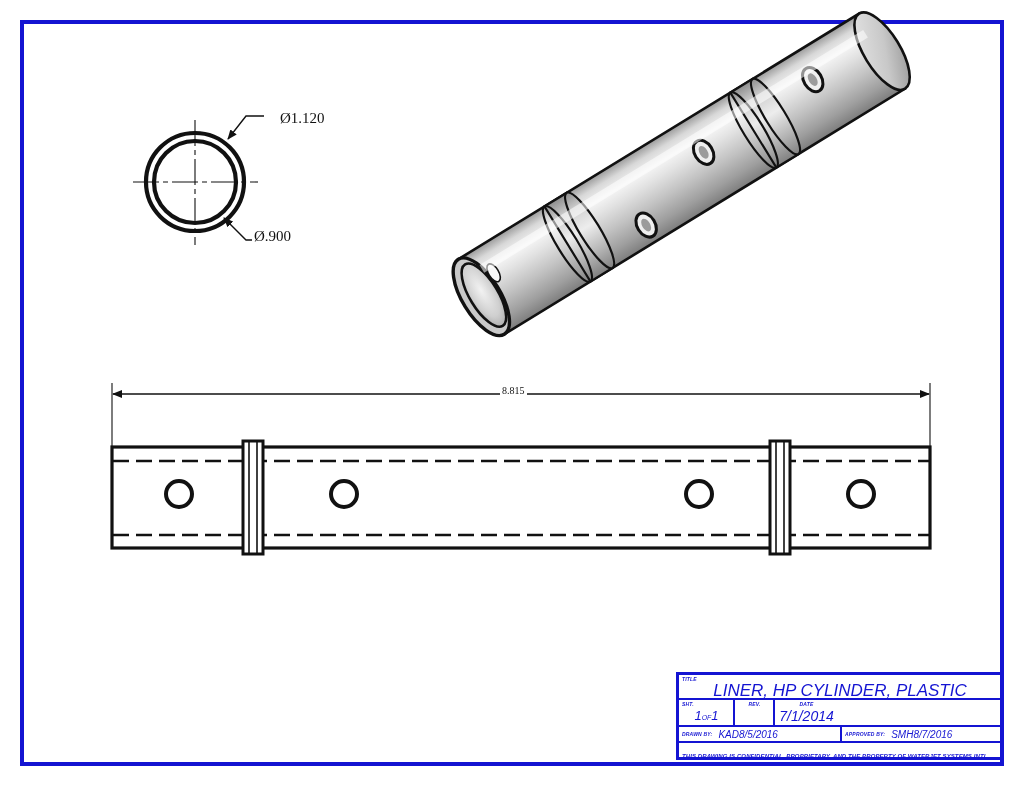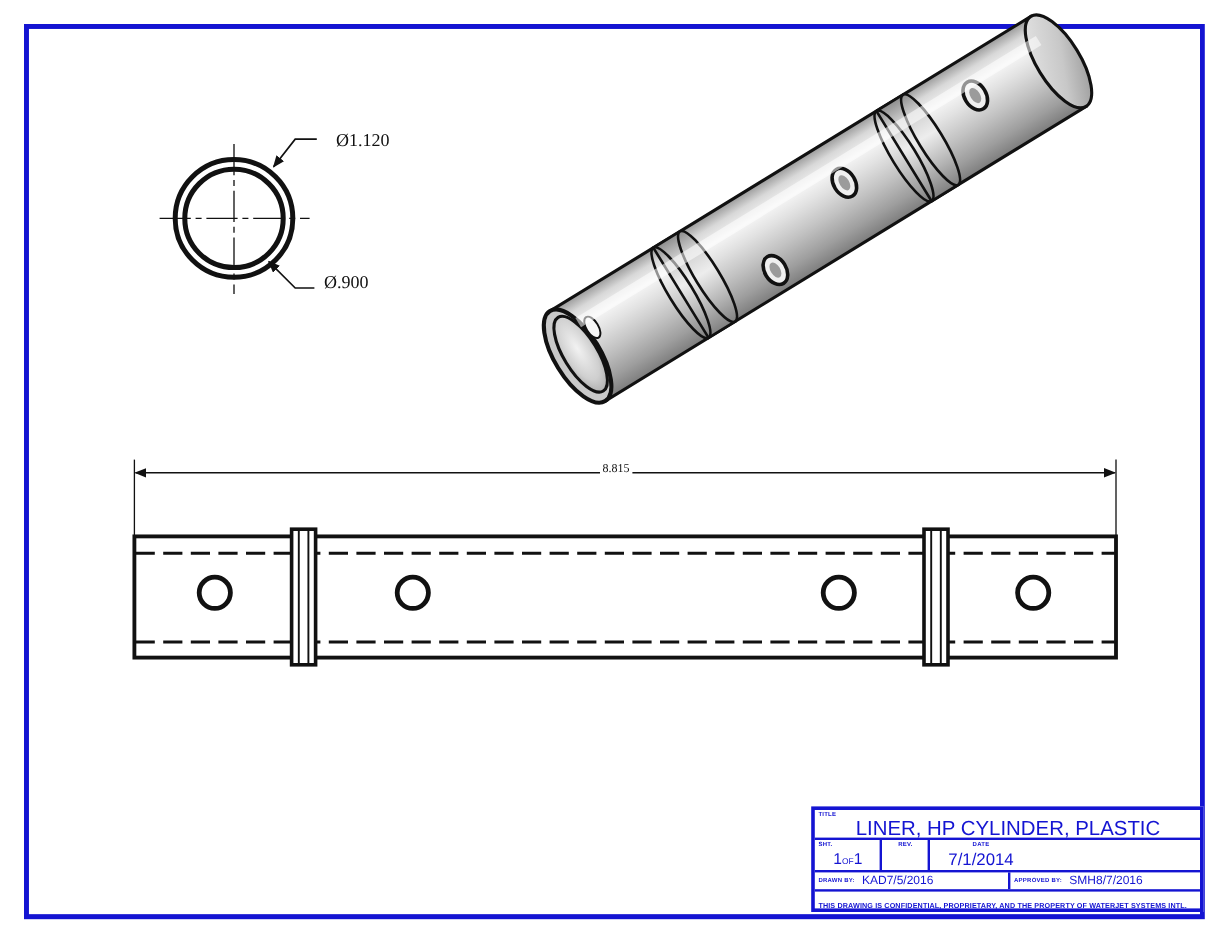--- a/index.html
+++ b/index.html
@@ -56,21 +56,21 @@
   .dim-text {
     position: absolute;
     font-family: "Liberation Serif", serif;
     font-size: 15px;
     color: #111111;
     white-space: nowrap;
     background: #ffffff;
     padding: 0 2px;
   }
   #dia-outer-text { left: 278px; top: 110px; }
-  #dia-inner-text { left: 268px; top: 228px; }
+  #dia-inner-text { left: 252px; top: 228px; }
   #length-text {
     left: 500px; top: 385px;
     font-size: 10px;
   }
 
   
   .title-block {
     position: absolute;
     left: 676px;
     top: 672px;
@@ -80,20 +80,21 @@
     box-sizing: border-box;
     background: #ffffff;
     color: #1414d2;
     display: flex;
     flex-direction: column;
   }
   .tb-row {
     display: flex;
     border-bottom: 2px solid #1414d2;
     box-sizing: border-box;
+    font-style: italic;
   }
   .tb-row:last-child { border-bottom: none; }
   .tb-cell {
     position: relative;
     border-right: 2px solid #1414d2;
     box-sizing: border-box;
     padding: 1px 2px 1px 3px;
   }
   .tb-cell:last-child { border-right: none; }
   .tb-label {
@@ -121,21 +122,21 @@
     font-size: 17px;
     line-height: 18px;
     text-align: center;
     padding-top: 0px;
   }
 
   .row-dwg { height: 27px; }
   #cell-dwg { width: 163px; }
   #cell-sht { width: 56px; }
   #cell-rev { width: 40px; }
-  #cell-date { width: 62px; margin-left: 11px; }
+  #cell-date { width: 62px; }
   #dwg-value { font-size: 17px; line-height: 17px; padding-top: 1px; }
   #sht-value { font-size: 13px; line-height: 14px; padding-top: 2px;}
   #sht-value .of { font-size: 7px; }
   #date-value { font-size: 14px; line-height: 15px; padding-top: 2px; }
 
   .row-by { height: 16px; }
   #cell-drawn { width: 163px; }
   #cell-approved { width: 158px; text-align: center; }
   .by-inline {
     display: flex;
@@ -311,21 +312,21 @@
         <span class="tb-value" id="date-value">7/1/2014</span>
       </div>
     </div>
 
     <div class="tb-row row-by">
       <div class="tb-cell" id="cell-drawn">
         <div class="by-inline">
           <span class="tb-label">DRAWN BY:</span>
           <span class="by-val">KAD</span>
           <span class="by-val sp"></span>
-          <span class="by-val">7/5/2016</span>
+          <span class="by-val">8/5/2016</span>
         </div>
       </div>
       <div class="tb-cell" id="cell-approved">
         <div class="by-inline">
           <span class="tb-label">APPROVED BY:</span>
           <span class="by-val">SMH</span>
           <span class="by-val sp"></span>
           <span class="by-val">8/7/2016</span>
         </div>
       </div>

